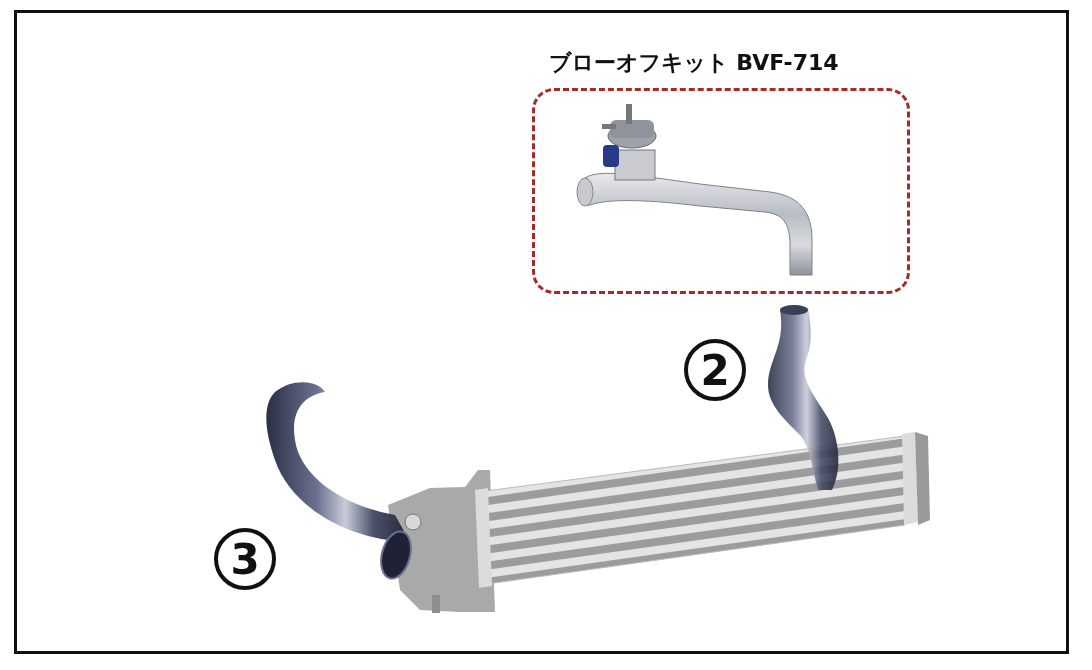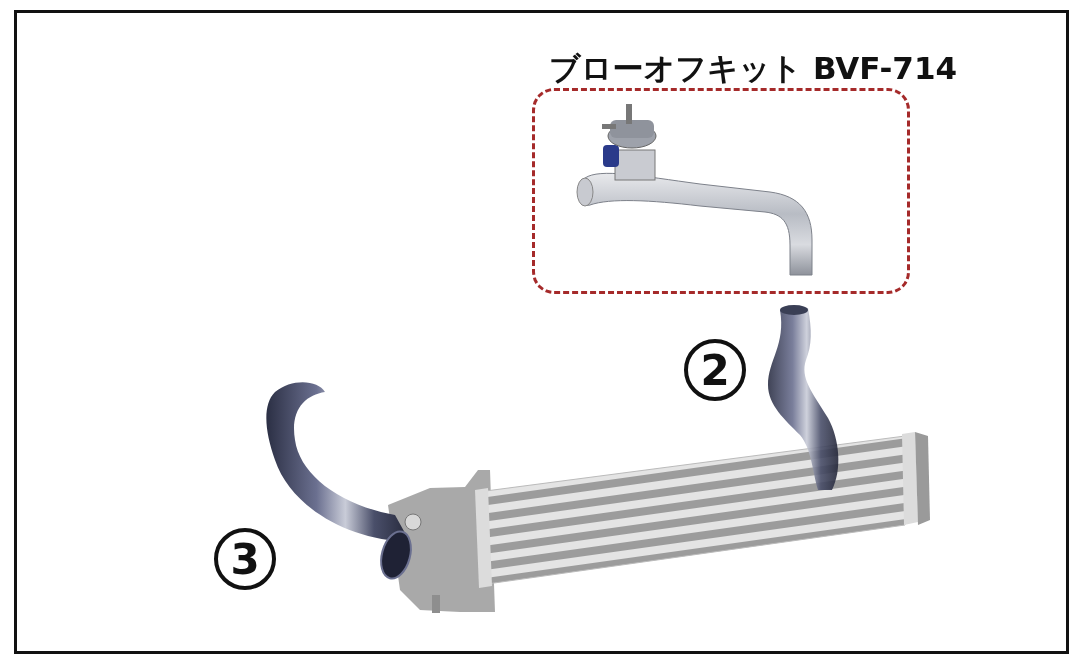--- a/index.html
+++ b/index.html
@@ -1,18 +1,18 @@
 <!DOCTYPE html>
 <html><head>
   <meta charset="utf-8">
   <style>
     html, body { margin: 0; padding: 0; background: #ffffff; }
     body { width: 1092px; height: 670px; position: relative; overflow: hidden; font-family: "DejaVu Sans", sans-serif; }
     .frame { position: absolute; left: 14px; top: 10px; width: 1055px; height: 644px; border: 3px solid #111; box-sizing: border-box; background: #fff; }
-    .title { position: absolute; left: 549px; top: 48px; font-size: 31px; font-weight: bold; color: #111; letter-spacing: 0px; white-space: nowrap; font-family: "DejaVu Sans", sans-serif; }
+    .title { position: absolute; left: 549px; top: 48px; font-size: 22px; font-weight: bold; color: #111; letter-spacing: 0px; white-space: nowrap; font-family: "DejaVu Sans", sans-serif; }
     .kit-box { position: absolute; left: 532px; top: 88px; width: 378px; height: 206px; border: 3px dashed #a52a2a; border-radius: 22px; box-sizing: border-box; }
     .badge { position: absolute; width: 62px; height: 62px; border: 4px solid #111; border-radius: 50%; box-sizing: border-box; display: flex; align-items: center; justify-content: center; font-size: 42px; font-weight: bold; color: #111; background: #fff; font-family: "DejaVu Sans", sans-serif; }
     svg { position: absolute; left: 0; top: 0; }
   </style>
 </head>
 <body>
 
 <div class="frame"></div>
 
 <svg width="1092" height="670" viewBox="0 0 1092 670">

